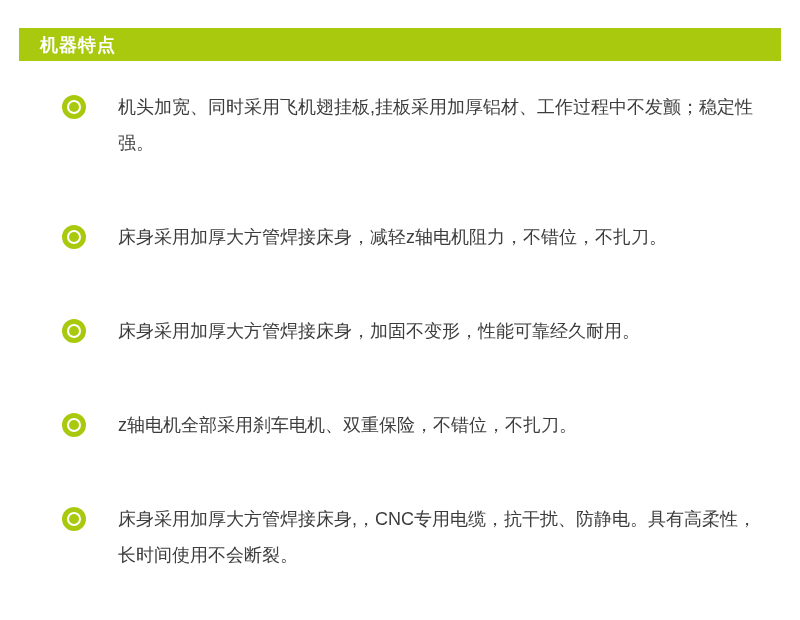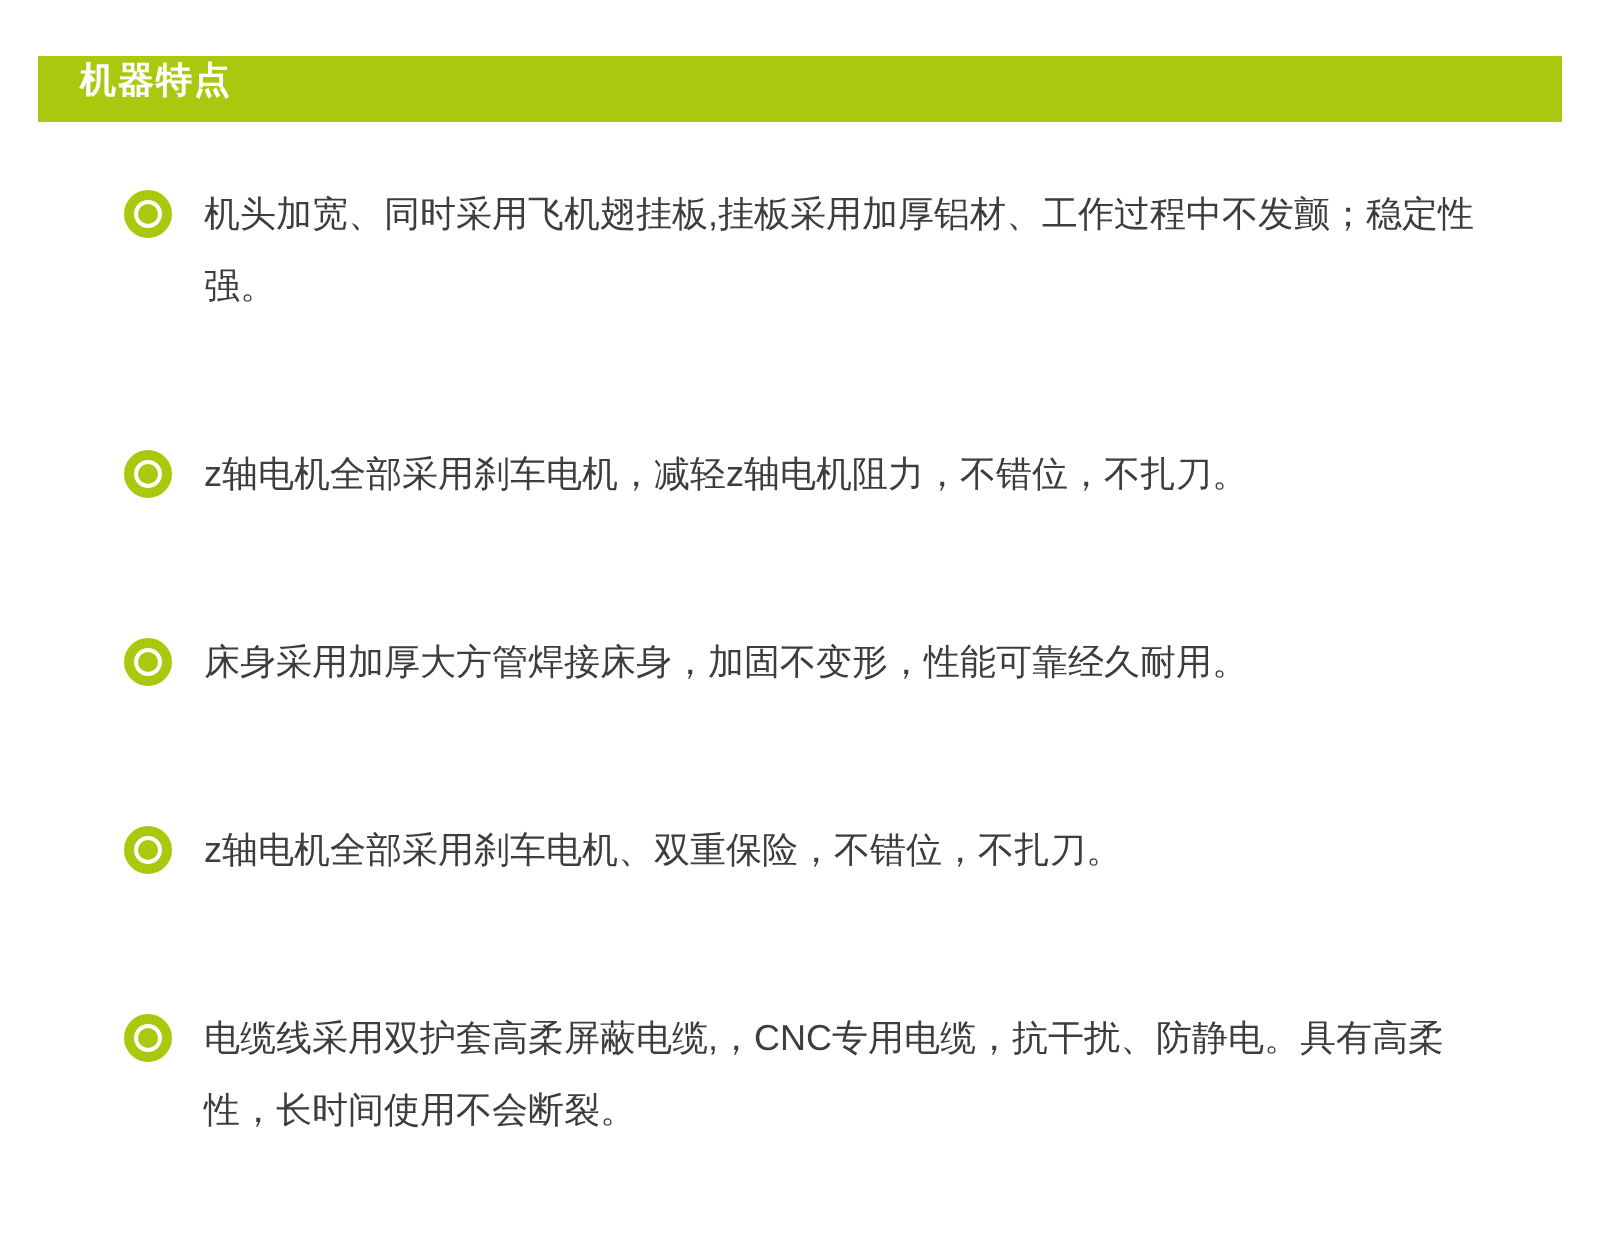--- a/index.html
+++ b/index.html
@@ -14,21 +14,21 @@
     background:#ffffff;
     font-family:"Liberation Sans","DejaVu Sans",sans-serif;
     color:var(--text);
     overflow:hidden;
   }
   .header-bar{
     margin:28px 19px 0 19px;
     height:33px;
     background:var(--green);
     display:flex;
-    align-items:flex-start;
+    align-items:center;
   }
   .header-title{
     color:#ffffff;
     font-size:18px;
     font-weight:bold;
     padding-left:21px;
     letter-spacing:1px;
   }
   .feature-list{
     list-style:none;
@@ -59,43 +59,44 @@
     width:10px;
     height:10px;
     background:var(--green);
     border-radius:50%;
   }
   .feature-text{
     font-size:18px;
     line-height:36px;
     max-width:640px;
     word-break:break-all;
+    margin-left:16px;
   }
 </style>
 </head>
 <body>
 
 <div class="header-bar">
   <h1 class="header-title">机器特点</h1>
 </div>
 
 <ul class="feature-list">
   <li class="feature">
     <span class="bullet"></span>
     <p class="feature-text">机头加宽、同时采用飞机翅挂板,挂板采用加厚铝材、工作过程中不发颤；稳定性强。</p>
   </li>
   <li class="feature">
     <span class="bullet"></span>
-    <p class="feature-text">z轴电机全部采用刹车电机，减轻z轴电机阻力，不错位，不扎刀。</p>
+    <p class="feature-text">床身采用加厚大方管焊接床身，减轻z轴电机阻力，不错位，不扎刀。</p>
   </li>
   <li class="feature">
     <span class="bullet"></span>
     <p class="feature-text">床身采用加厚大方管焊接床身，加固不变形，性能可靠经久耐用。</p>
   </li>
   <li class="feature">
     <span class="bullet"></span>
     <p class="feature-text">z轴电机全部采用刹车电机、双重保险，不错位，不扎刀。</p>
   </li>
   <li class="feature">
     <span class="bullet"></span>
-    <p class="feature-text">电缆线采用双护套高柔屏蔽电缆,，CNC专用电缆，抗干扰、防静电。具有高柔性，长时间使用不会断裂。</p>
+    <p class="feature-text">床身采用加厚大方管焊接床身,，CNC专用电缆，抗干扰、防静电。具有高柔性，长时间使用不会断裂。</p>
   </li>
 </ul>
 
 </body></html>

